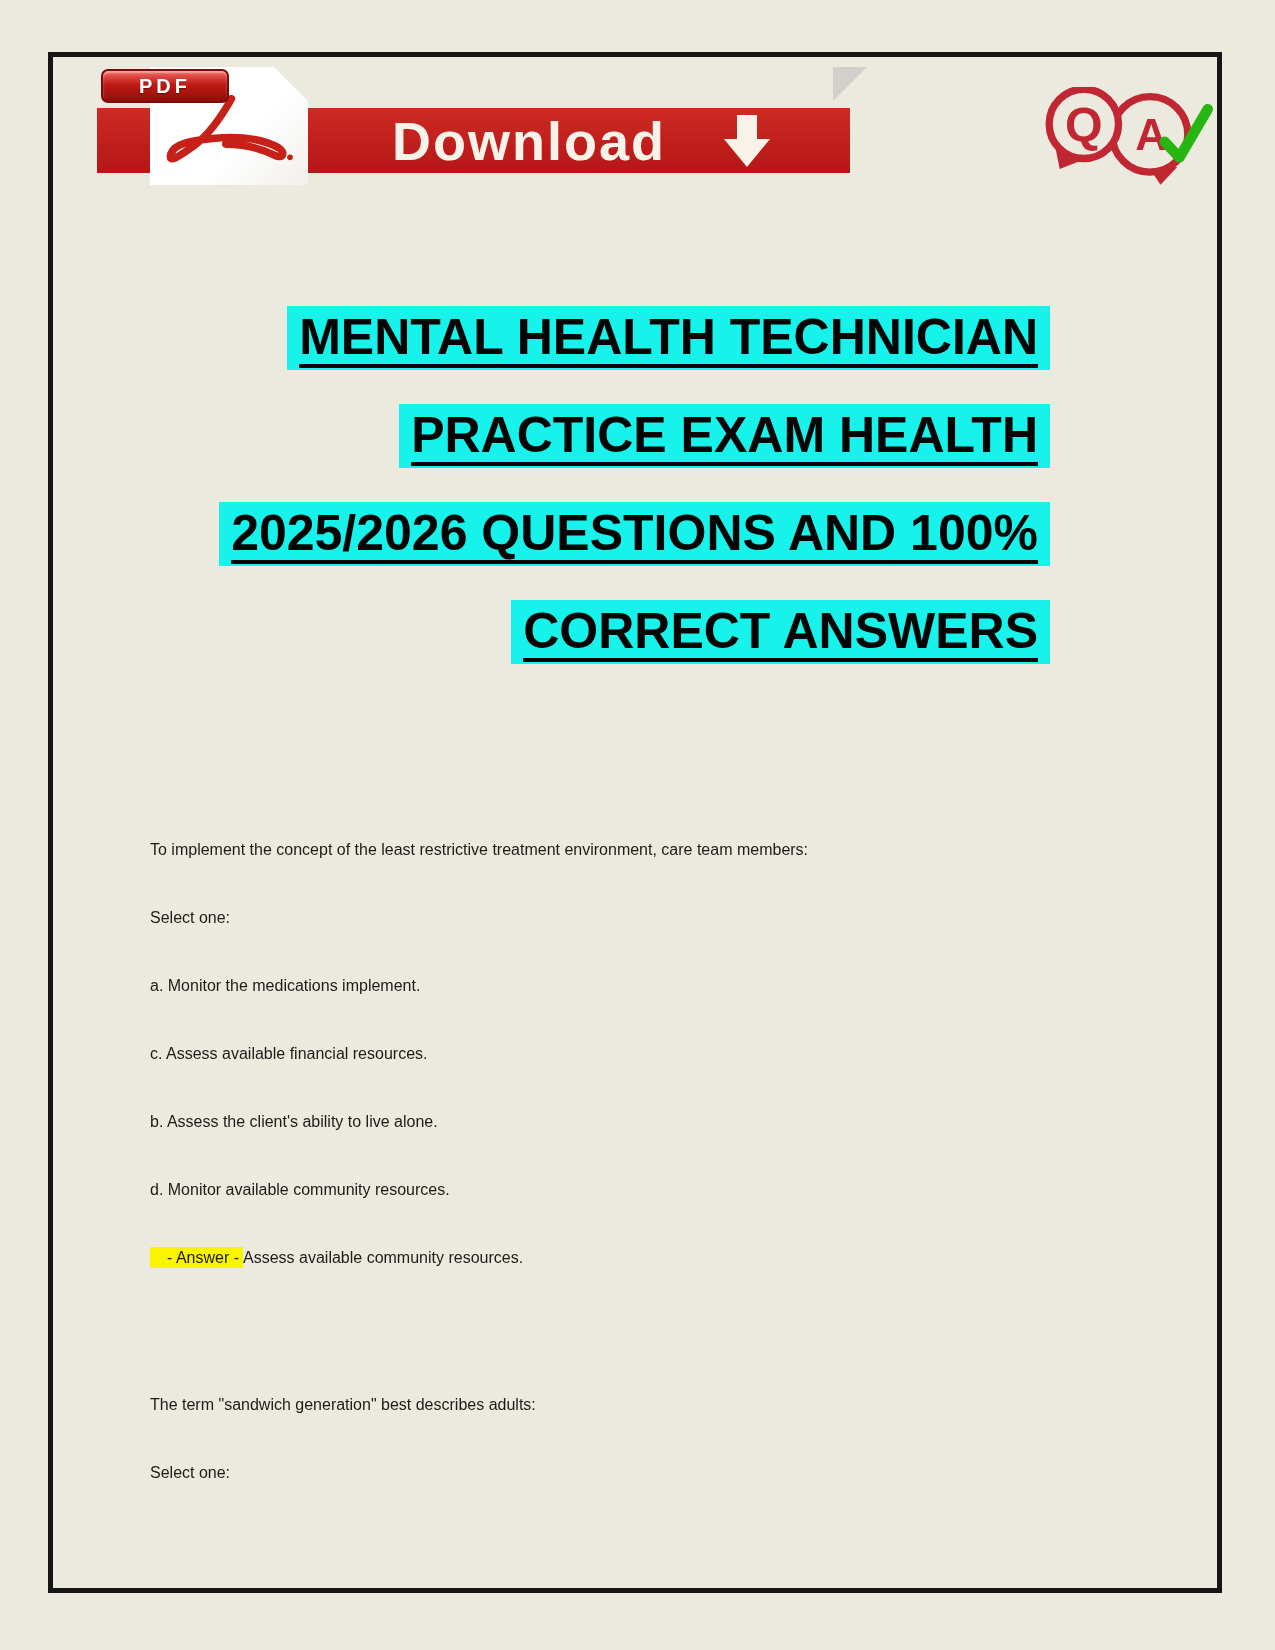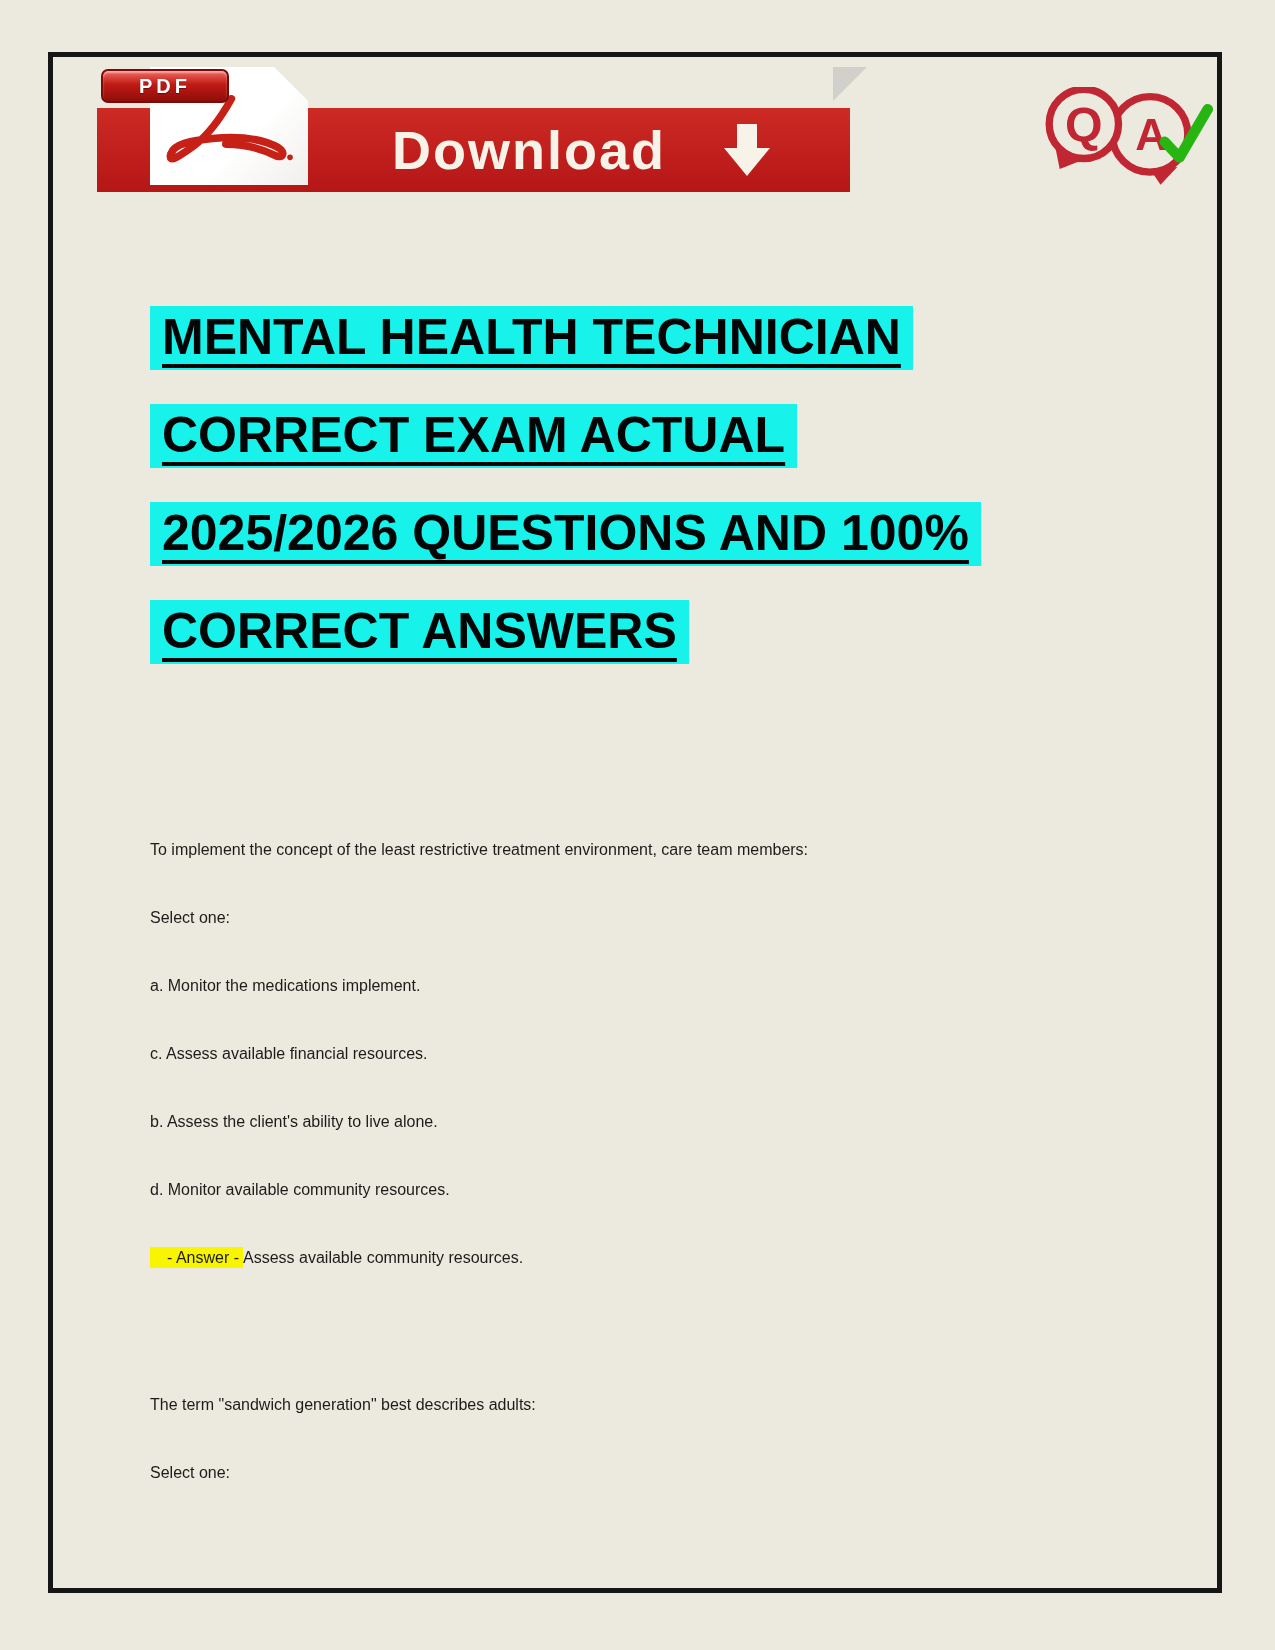--- a/index.html
+++ b/index.html
@@ -9,21 +9,21 @@
   }
   *{margin:0;padding:0;box-sizing:border-box;}
   html,body{width:1275px;height:1650px;}
   body{background:var(--page-bg);font-family:"Liberation Sans",sans-serif;color:var(--text);position:relative;overflow:hidden;}
 
   .frame{position:absolute;left:48px;top:52px;width:1174px;height:1541px;border:5px solid var(--border);}
   .frame-content{position:absolute;left:0;top:0;width:1164px;padding-left:97px;}
 
   
   .banner{position:absolute;left:44px;top:10px;width:770px;height:125px;}
-  .dl-bar{position:absolute;left:0;top:41px;width:753px;height:84px;
+  .dl-bar{position:absolute;left:0;top:41px;width:753px;height:65px;
     background:linear-gradient(#cd2a24,#b51616);display:flex;align-items:center;justify-content:flex-start;}
   .dl-label{margin-left:295px;font-size:54px;font-weight:bold;letter-spacing:2px;color:#f7f3e8;white-space:nowrap;}
   .dl-arrow{margin-left:58px;width:46px;height:52px;display:block;}
   .page-icon{position:absolute;left:53px;top:0;width:158px;height:118px;
     background:linear-gradient(135deg,#ffffff 60%,#f1efec);
     clip-path:polygon(0 0,calc(100% - 34px) 0,100% 34px,100% 100%,0 100%);
     box-shadow:2px 2px 4px rgba(0,0,0,.18);}
   .page-fold{position:absolute;right:0;top:0;width:0;height:0;
     border-top:34px solid #d2d0cb;border-right:34px solid transparent;}
   .acro-swoosh{position:absolute;left:8px;top:28px;width:145px;height:85px;}
@@ -34,21 +34,21 @@
   .pdf-badge span{font-size:20px;font-weight:bold;letter-spacing:4px;color:#fff;text-shadow:0 1px 1px rgba(0,0,0,.4);}
 
   
   .qa-logo{position:absolute;left:992px;top:30px;width:168px;height:100px;}
 
   
   .spacer-a{height:249px;}
   .spacer-b{height:128px;}
   .spacer-c{height:99px;}
   .title-block{width:900px;}
-  .title-line{text-align:left;height:64px;margin-bottom:34px;white-space:nowrap;}
+  .title-line{text-align:right;height:64px;margin-bottom:34px;white-space:nowrap;}
   .title-line span{display:inline-block;height:64px;line-height:62px;padding:0 12px;
     background:var(--title-highlight);font-size:50px;font-weight:bold;letter-spacing:0;
     color:#050505;text-decoration:underline;text-decoration-thickness:4px;text-underline-offset:10px;
     text-decoration-color:#050505;vertical-align:top;}
 
   
   .para{width:880px;font-size:16px;line-height:48px;margin-bottom:20px;}
   .answer-line{margin-bottom:0;}
   .hl-yellow{background:var(--answer-highlight);padding:2px 4px 2px 17px;}
 </style>
@@ -86,21 +86,21 @@
     <text x="37" y="51" text-anchor="middle" font-family="Liberation Sans, sans-serif" font-size="46" font-weight="bold" fill="var(--logo-red)">Q</text>
     <text x="101" y="60" text-anchor="middle" font-family="Liberation Sans, sans-serif" font-size="42" font-weight="bold" fill="var(--logo-red)">A</text>
     <path d="M114 52 L128 67 L155 21" fill="none" stroke="var(--check-green)" stroke-width="10" stroke-linecap="round" stroke-linejoin="round"></path>
   </svg>
 
   <div class="frame-content">
     <div class="spacer-a"></div>
 
     <div class="title-block">
       <div class="title-line"><span>MENTAL HEALTH TECHNICIAN</span></div>
-      <div class="title-line"><span>CORRECT EXAM ACTUAL</span></div>
+      <div class="title-line"><span>PRACTICE EXAM HEALTH</span></div>
       <div class="title-line"><span>2025/2026 QUESTIONS AND 100%</span></div>
       <div class="title-line"><span>CORRECT ANSWERS</span></div>
     </div>
 
     <div class="spacer-b"></div>
 
     <p class="para">To implement the concept of the least restrictive treatment environment, care team members:</p>
     <p class="para">Select one:</p>
     <p class="para">a. Monitor the medications implement.</p>
     <p class="para">c. Assess available financial resources.</p>

